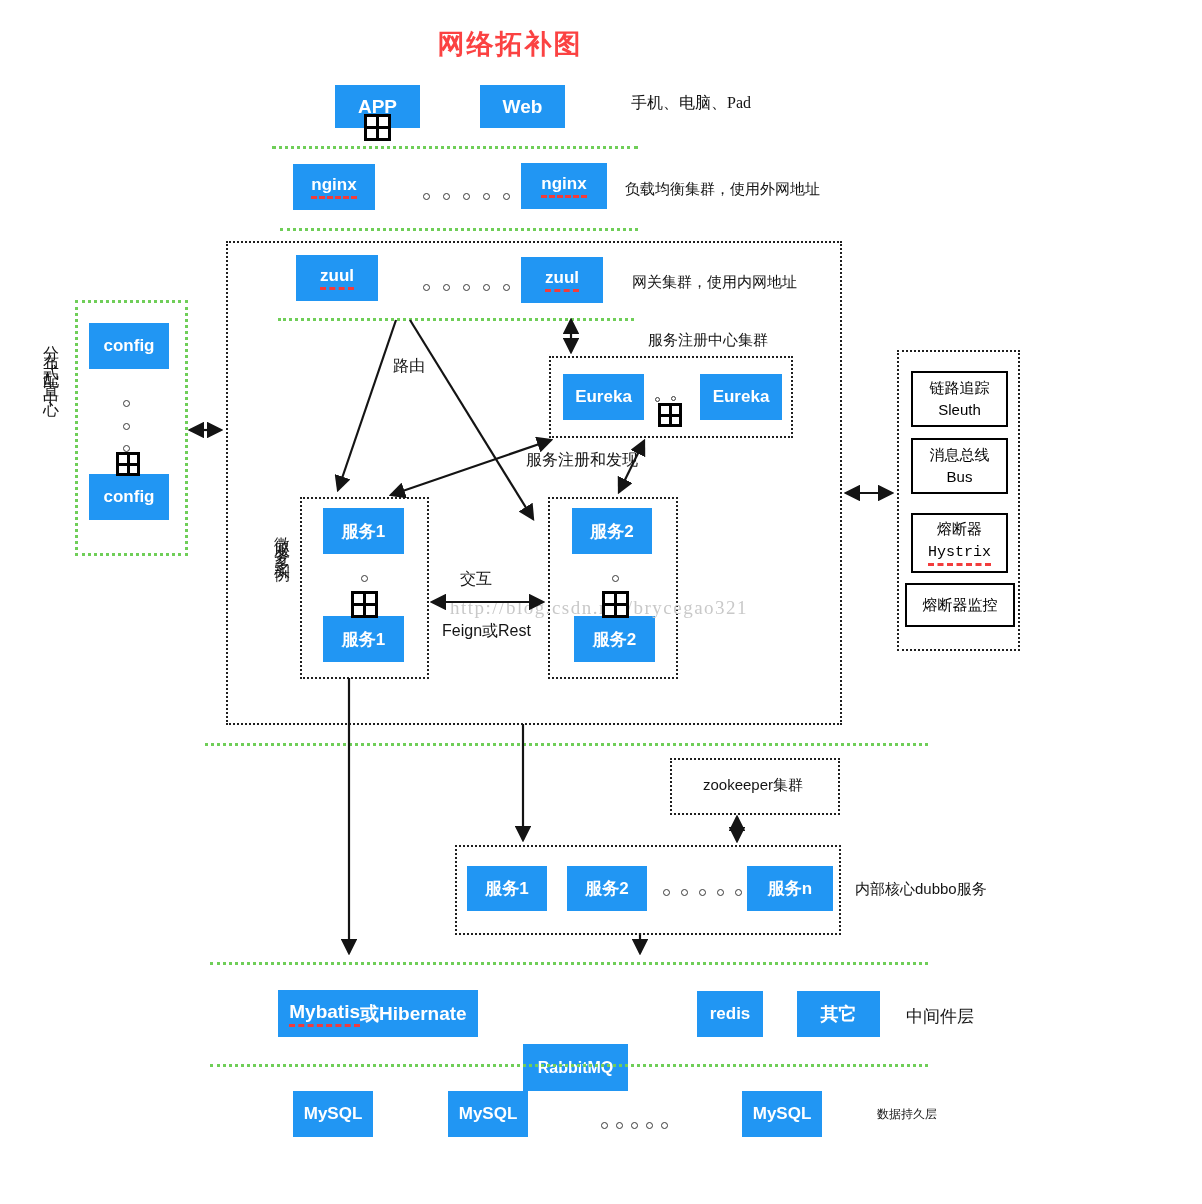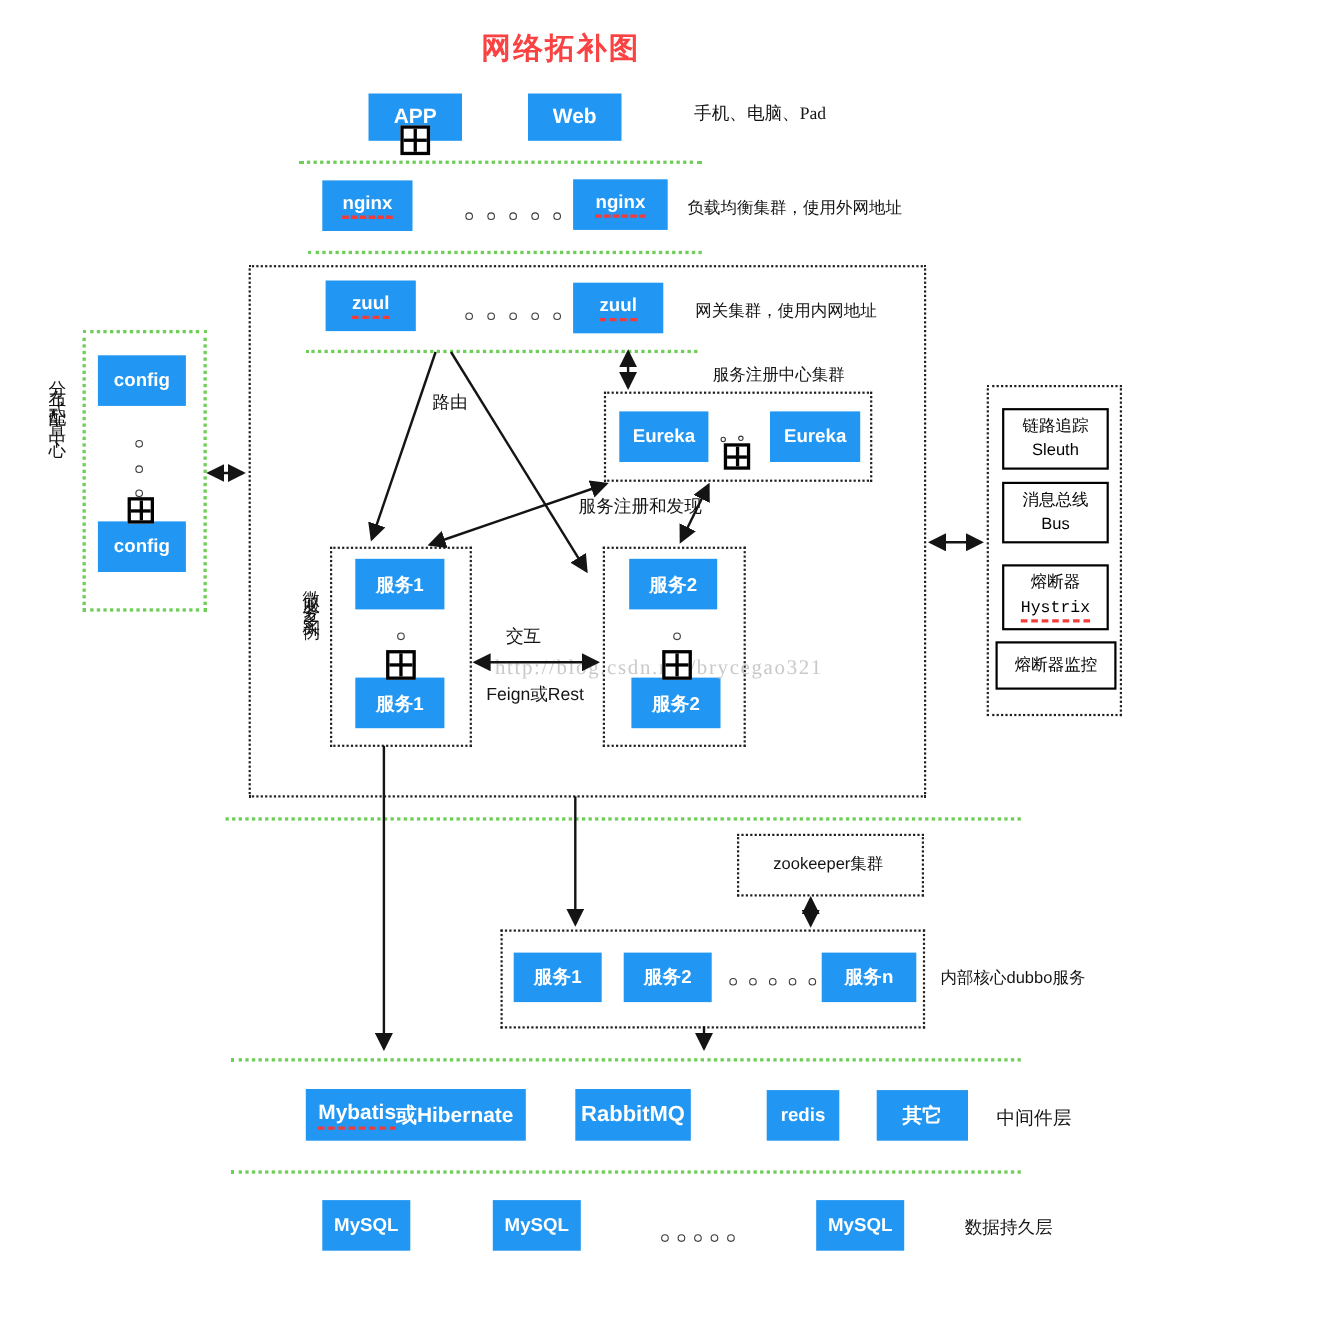--- a/index.html
+++ b/index.html
@@ -199,21 +199,21 @@
       <span>服务n</span>
     </div>
   <div class="lbl" style="left:855px;top:880px;">内部核心dubbo服务</div>
 
   <div class="gline" style="left:210px;top:962px;width:718px;"></div>
 
   <div class="bluebox" style="left:278px;top:990px;width:200px;height:47px;font-size:19px;">
     <span class="ru">Mybatis</span>
       <span>或Hibernate</span>
   </div>
-  <div class="bluebox" style="left:523px;top:990px;width:105px;height:47px;font-size:20px;">
+  <div class="bluebox" style="left:523px;top:1044px;width:105px;height:47px;font-size:16px;">
       <span>RabbitMQ</span>
     </div>
   <div class="bluebox" style="left:697px;top:991px;width:66px;height:46px;">
       <span>redis</span>
     </div>
   <div class="bluebox" style="left:797px;top:991px;width:83px;height:46px;font-size:18px;">
       <span>其它</span>
     </div>
   <div class="lbl lbl16" style="left:906px;top:1005px;font-size:17px;">中间件层</div>
 
@@ -228,21 +228,21 @@
   <div class="hdots gap8" style="left:601px;top:1122px;">
       <i></i>
       <i></i>
       <i></i>
       <i></i>
       <i></i>
     </div>
   <div class="bluebox" style="left:742px;top:1091px;width:80px;height:46px;">
       <span>MySQL</span>
     </div>
-  <div class="lbl lbl16" style="left:877px;top:1106px;font-size:16px;text-align:right;">数据持久层</div>
+  <div class="lbl lbl16" style="left:877px;top:1106px;font-size:12px;text-align:right;">数据持久层</div>
 
   <svg class="arrows" width="1202" height="1204" viewBox="0 0 1202 1204">
     <defs>
       <marker id="ah" viewBox="0 0 10 10" refX="8.5" refY="5" markerWidth="7.5" markerHeight="7.5" orient="auto-start-reverse">
         <path d="M0 0 L10 5 L0 10 z" fill="#141414"></path>
       </marker>
     </defs>
     <g stroke="#141414" stroke-width="2.2" fill="none">
       <line x1="396" y1="320" x2="338" y2="490" marker-end="url(#ah)"></line>
       <line x1="410" y1="320" x2="533" y2="519" marker-end="url(#ah)"></line>

